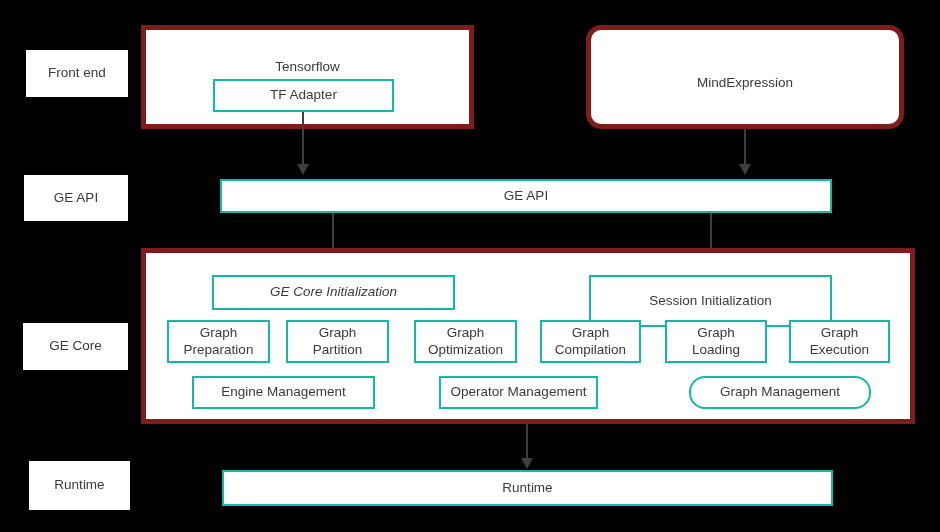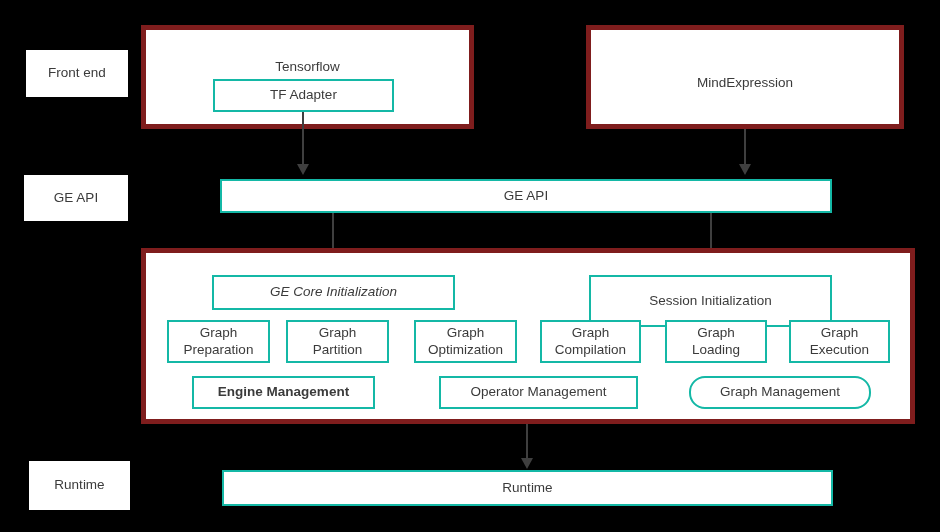--- a/index.html
+++ b/index.html
@@ -70,33 +70,36 @@
 <div id="canvas">
 
   <div class="box stage-label" style="left:26px; top:50px; width:102px; height:47px;">
     <span>Front end</span>
   </div>
 
   <div class="box stage-label" style="left:24px; top:175px; width:104px; height:46px;">
     <span>GE API</span>
   </div>
 
+  <div class="box stage-label" style="left:23px; top:323px; width:105px; height:47px;">
+    <span>GE Core</span>
+  </div>
 
   <div class="box stage-label" style="left:29px; top:461px; width:101px; height:49px;">
     <span>Runtime</span>
   </div>
 
   <div class="box frame" style="left:141px; top:25px; width:333px; height:104px;">
     <span class="frame-title">Tensorflow</span>
   </div>
   <div class="box mod" style="left:213px; top:79px; width:181px; height:33px;">
     <span>TF Adapter</span>
   </div>
 
-  <div class="box frame" style="left:586px; top:25px; width:318px; height:104px;">
+  <div class="box frame" style="left:586px; top:25px; width:318px; height:104px;border-radius:15px;">
     <span class="frame-title" style="margin-top:45px;">MindExpression</span>
   </div>
 
   <div class="arrow-line" style="left:302px; top:112px; height:56px;"></div>
   <div class="arrow-head" style="left:297px; top:164px;"></div>
 
   <div class="arrow-line" style="left:744px; top:129px; height:39px;"></div>
   <div class="arrow-head" style="left:739px; top:164px;"></div>
 
   <div class="box mod" style="left:220px; top:179px; width:612px; height:34px;">
@@ -136,24 +139,24 @@
   </div>
   <div class="box mod" style="left:665px; top:320px; width:102px; height:43px;">
     <span>Graph
 Loading</span>
   </div>
   <div class="box mod" style="left:789px; top:320px; width:101px; height:43px;">
     <span>Graph
 Execution</span>
   </div>
 
-  <div class="box mod" style="left:192px; top:376px; width:183px; height:33px;font-weight:bold;">
+  <div class="box mod" style="left:192px; top:376px; width:183px; height:33px;">
     <span>Engine Management</span>
   </div>
-  <div class="box mod" style="left:439px; top:376px; width:199px; height:33px;">
+  <div class="box mod" style="left:439px; top:376px; width:159px; height:33px;">
     <span>Operator Management</span>
   </div>
   <div class="box mod" style="left:689px; top:376px; width:182px; height:33px;border-radius:16px;">
     <span>Graph Management</span>
   </div>
 
   <div class="arrow-line" style="left:526px; top:424px; height:38px;"></div>
   <div class="arrow-head" style="left:521px; top:458px;"></div>
 
   <div class="box mod" style="left:222px; top:470px; width:611px; height:36px;">

